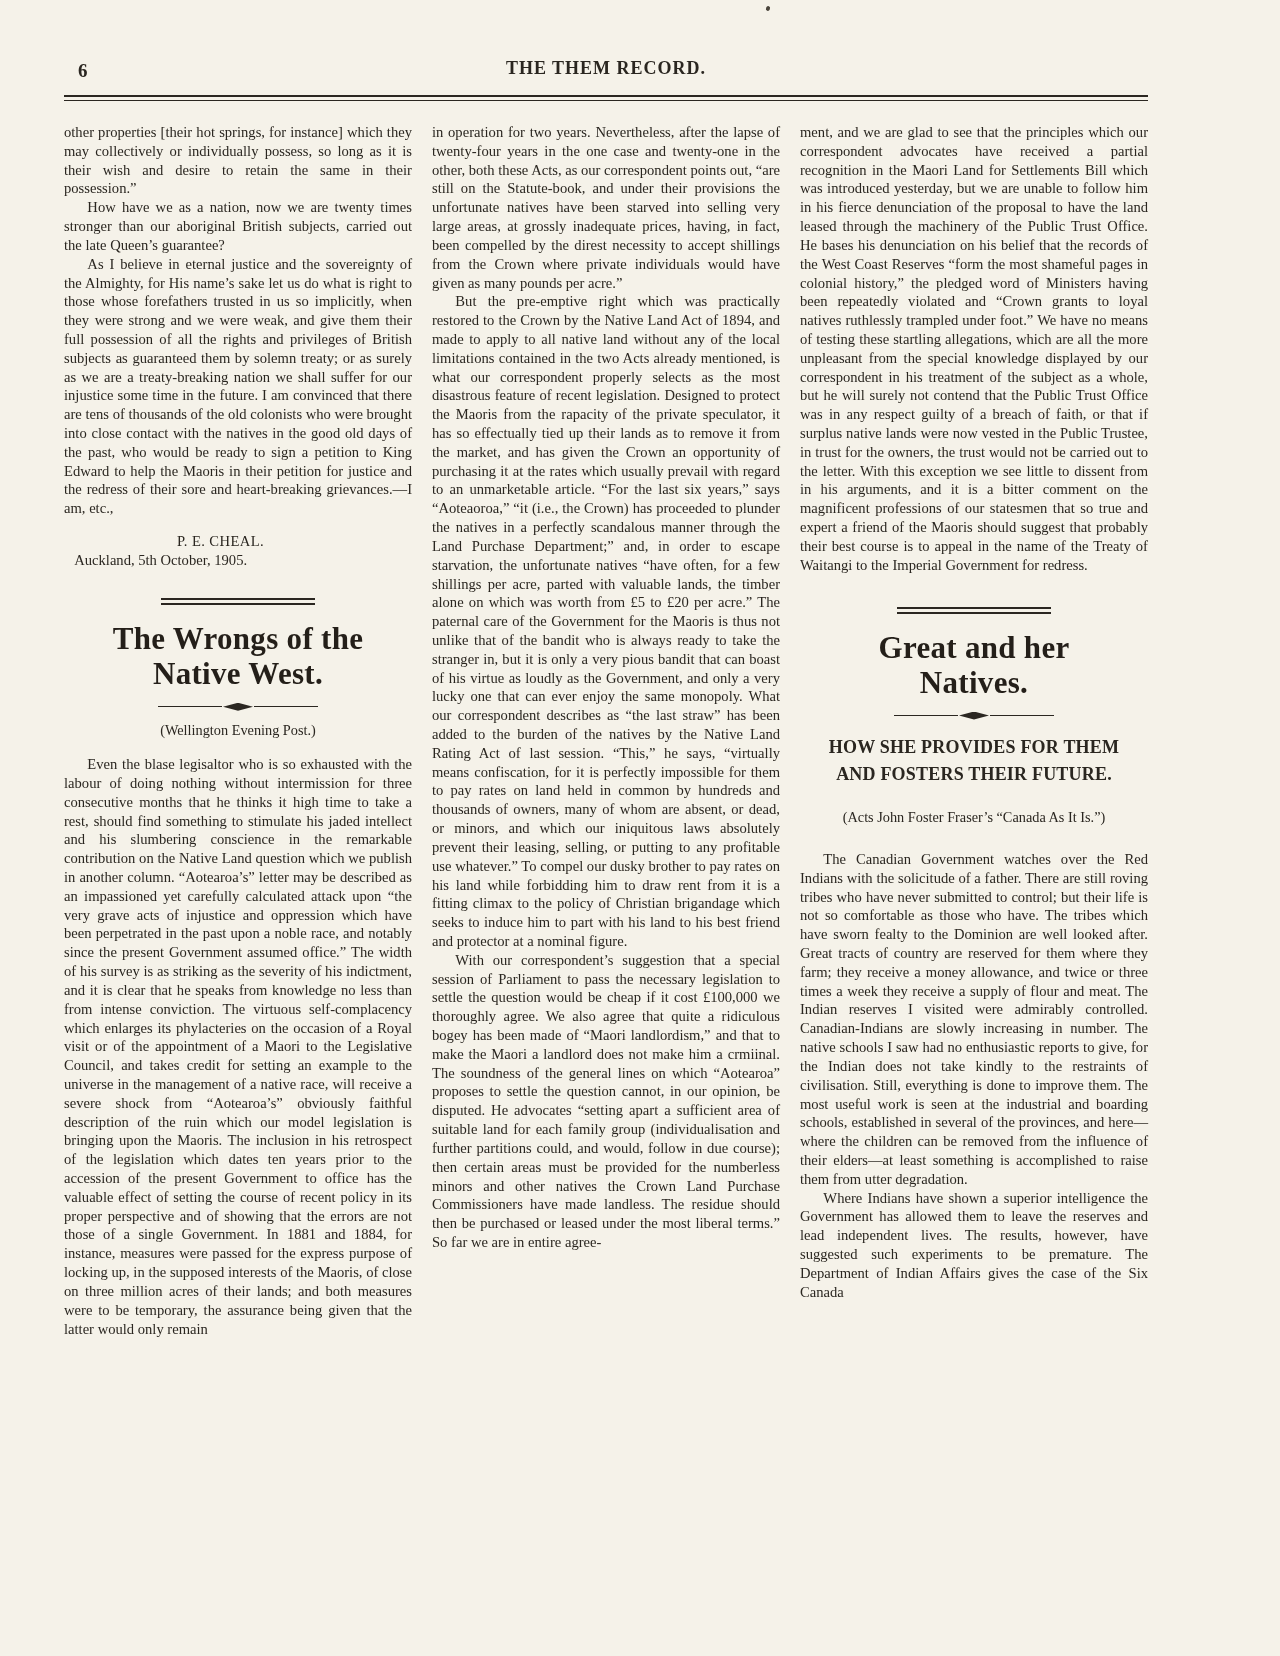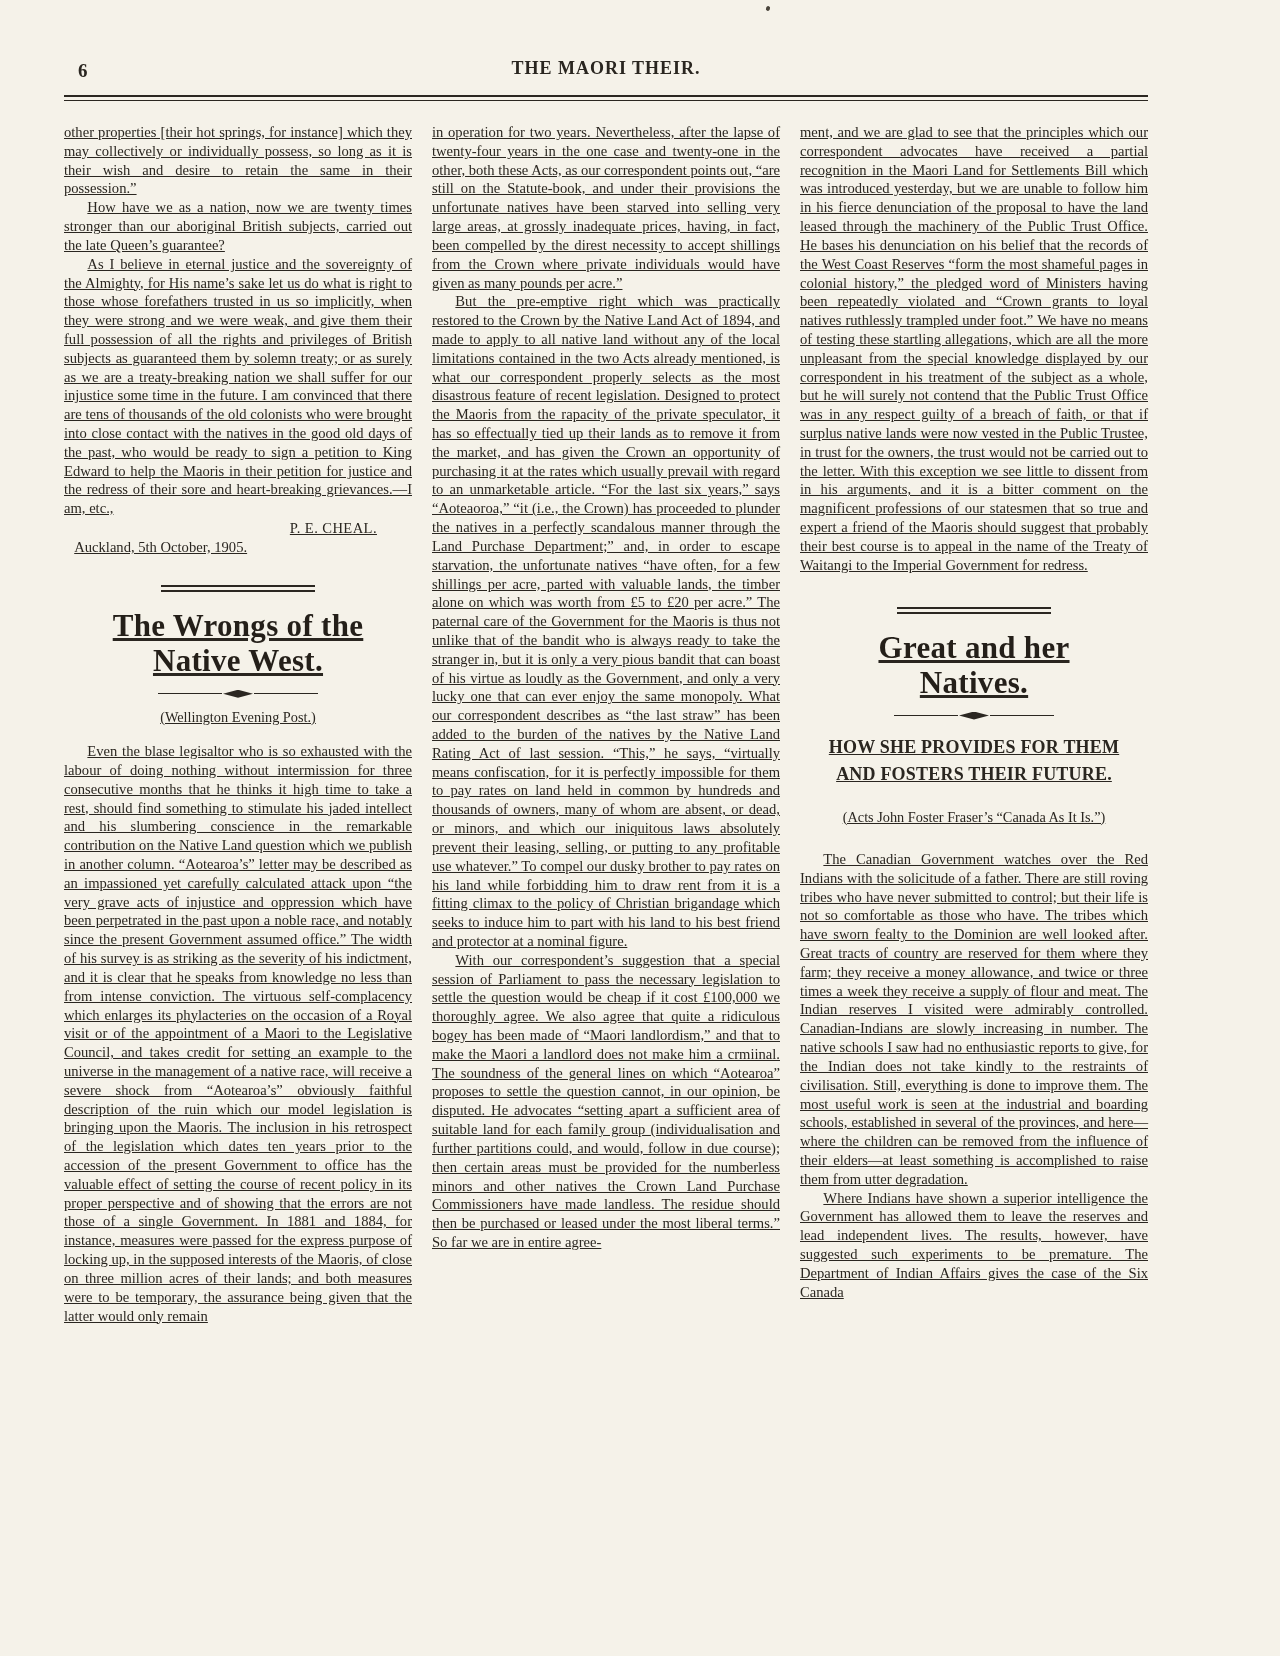--- a/index.html
+++ b/index.html
@@ -52,38 +52,37 @@
     margin-top: 7px;
     height: 6px;
     border-top: 2px solid #2b2721;
     border-bottom: 1px solid #2b2721;
   }
   
   .columns {
     display: flex;
     gap: 20px;
     margin-top: 22px;
-    text-decoration: underline;
   }
   .col {
     flex: 1;
     min-width: 0;
     font-size: 14.6px;
     line-height: 1.29;
     text-align: justify;
     hyphens: none;
   }
   .col p { text-indent: 1.6em; }
   .col p.noindent { text-indent: 0; }
   .signature {
-    text-align: right;
+    text-align: center;
     text-indent: 0 !important;
     padding-right: 2.4em;
     letter-spacing: 0.4px;
-    margin-top: 1px;
+    margin-top: 14px;
   }
   .dateline {
     text-align: left;
     text-indent: 0.7em !important;
   }
   
   .article-head {
     margin: 28px 0 10px;
     text-align: center;
   }
@@ -140,21 +139,21 @@
   .canada-head .source { margin-bottom: 24px; }
 </style>
 </head>
 <body>
 
 <div class="page">
   <div class="top-speck"></div>
 
   <header class="masthead">
     <span class="page-num">6</span>
-    <div class="paper-title">THE MAORI THEIR.</div>
+    <div class="paper-title">THE THEM RECORD.</div>
   </header>
   <div class="header-rule"></div>
 
   <main class="columns">
 
     <section class="col">
       <p class="noindent">other properties [their hot springs, for instance] which they may collectively or individually possess, so long as it is their wish and desire to retain the same in their possession.”</p>
       <p>How have we as a nation, now we are twenty times stronger than our aboriginal British subjects, carried out the late Queen’s guarantee?</p>
       <p>As I believe in eternal justice and the sovereignty of the Almighty, for His name’s sake let us do what is right to those whose forefathers trusted in us so implicitly, when they were strong and we were weak, and give them their full possession of all the rights and privileges of British subjects as guaranteed them by solemn treaty; or as surely as we are a treaty-breaking nation we shall suffer for our injustice some time in the future. I am convinced that there are tens of thousands of the old colonists who were brought into close contact with the natives in the good old days of the past, who would be ready to sign a petition to King Edward to help the Maoris in their petition for justice and the redress of their sore and heart-breaking grievances.—I am, etc.,</p>
       <p class="signature">P. E. CHEAL.</p>

